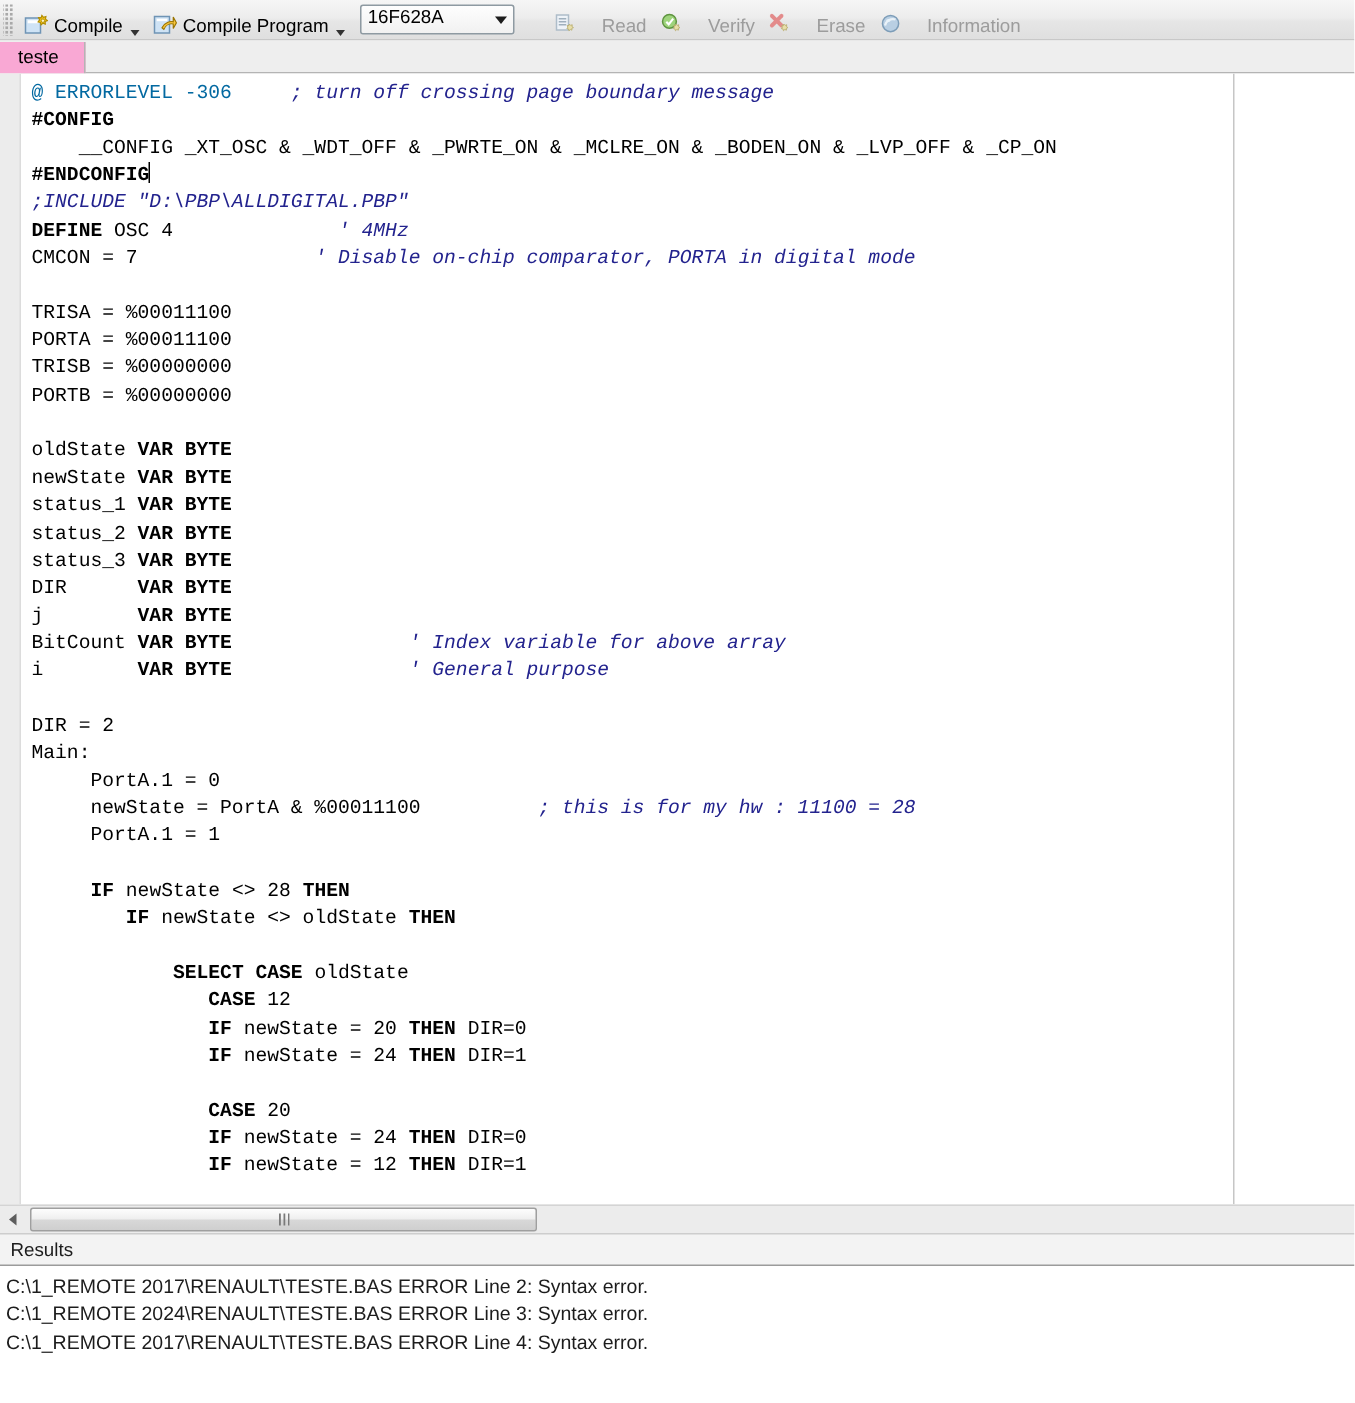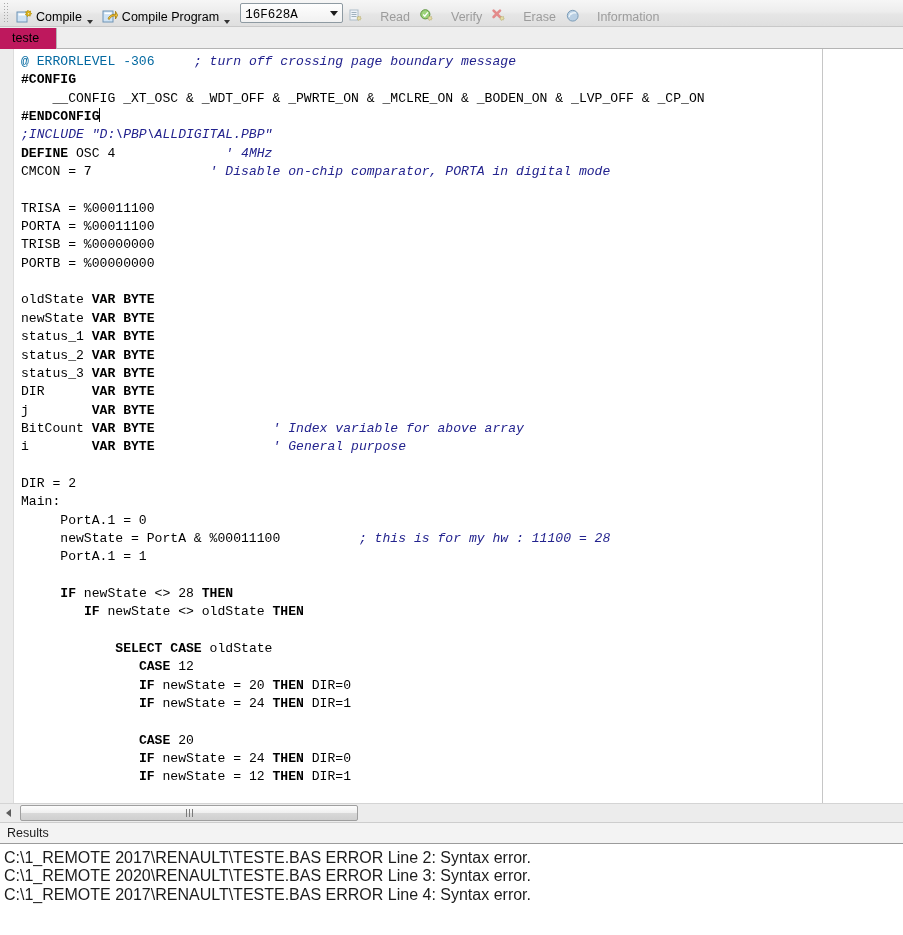--- a/index.html
+++ b/index.html
@@ -55,33 +55,32 @@
     width: 0; height: 0;
     border-left: 3.5px solid transparent;
     border-right: 3.5px solid transparent;
     border-top: 4px solid #333;
   }
   .ticon { width: 16px; height: 16px; flex: 0 0 auto; display:block; }
 
   
   #device-select {
     margin-left: 5px;
-    margin-right: 1px;
+    margin-right: 22px;
     width: 103px;
     height: 20px;
     background: linear-gradient(to bottom,#fefefe,#f1f1f1);
     border: 1px solid #8e9aa2;
     border-radius: 2px;
     display: flex;
-    align-items: flex-end;
+    align-items: flex-start;
     font-size: 12.5px;
     color: #000;
     box-sizing: border-box;
     flex: 0 0 auto;
-    font-family: Liberation Mono, monospace;
   }
   #device-select .dv-val { padding-left: 4px; flex: 1 1 auto; }
   #device-select .dv-btn {
     width: 17px; height: 100%;
     display: flex; align-items: center; justify-content: center;
   }
   #device-select .dv-arrow {
     width: 0; height: 0;
     border-left: 4px solid transparent;
     border-right: 4px solid transparent;
@@ -97,21 +96,21 @@
     align-items: flex-end;
     box-sizing: border-box;
     position: relative;
   }
   .doc-tab {
     height: 21px;
     line-height: 21px;
     padding: 0 17px 0 12px;
     font-size: 12.5px;
     color: #000;
-    background: #be185d;
+    background: #f9a8d4;
     border-right: 1px solid #b4b4b4;
     box-sizing: border-box;
     margin-bottom: -1px;
     cursor: default;
   }
 
   
   #editor-wrap {
     position: relative;
     height: 754px;
@@ -210,21 +209,21 @@
     text-align: center;
   }
   #results-body {
     background: #ffffff;
     height: 118px;
     padding: 5px 0 0 4px;
     box-sizing: border-box;
     overflow: hidden;
   }
   .res-line {
-    font-size: 16px;
+    font-size: 13px;
     color: #1c1c1c;
     line-height: 18.3px;
     white-space: pre;
   }
 </style>
 </head>
 <body>
 
 <div id="toolbar">
   <div class="grip"></div>
@@ -337,15 +336,15 @@
   <div id="hs-thumb" style="width: 338px;">
     <span class="gripper"></span>
   </div>
 </div>
 
 <div id="results-header">
   <span>Results</span>
 </div>
 <div id="results-body">
     <div class="res-line">C:\1_REMOTE 2017\RENAULT\TESTE.BAS ERROR Line 2: Syntax error.</div>
-    <div class="res-line">C:\1_REMOTE 2020\RENAULT\TESTE.BAS ERROR Line 3: Syntax error.</div>
+    <div class="res-line">C:\1_REMOTE 2024\RENAULT\TESTE.BAS ERROR Line 3: Syntax error.</div>
     <div class="res-line">C:\1_REMOTE 2017\RENAULT\TESTE.BAS ERROR Line 4: Syntax error.</div>
   </div>
 
 </body></html>

